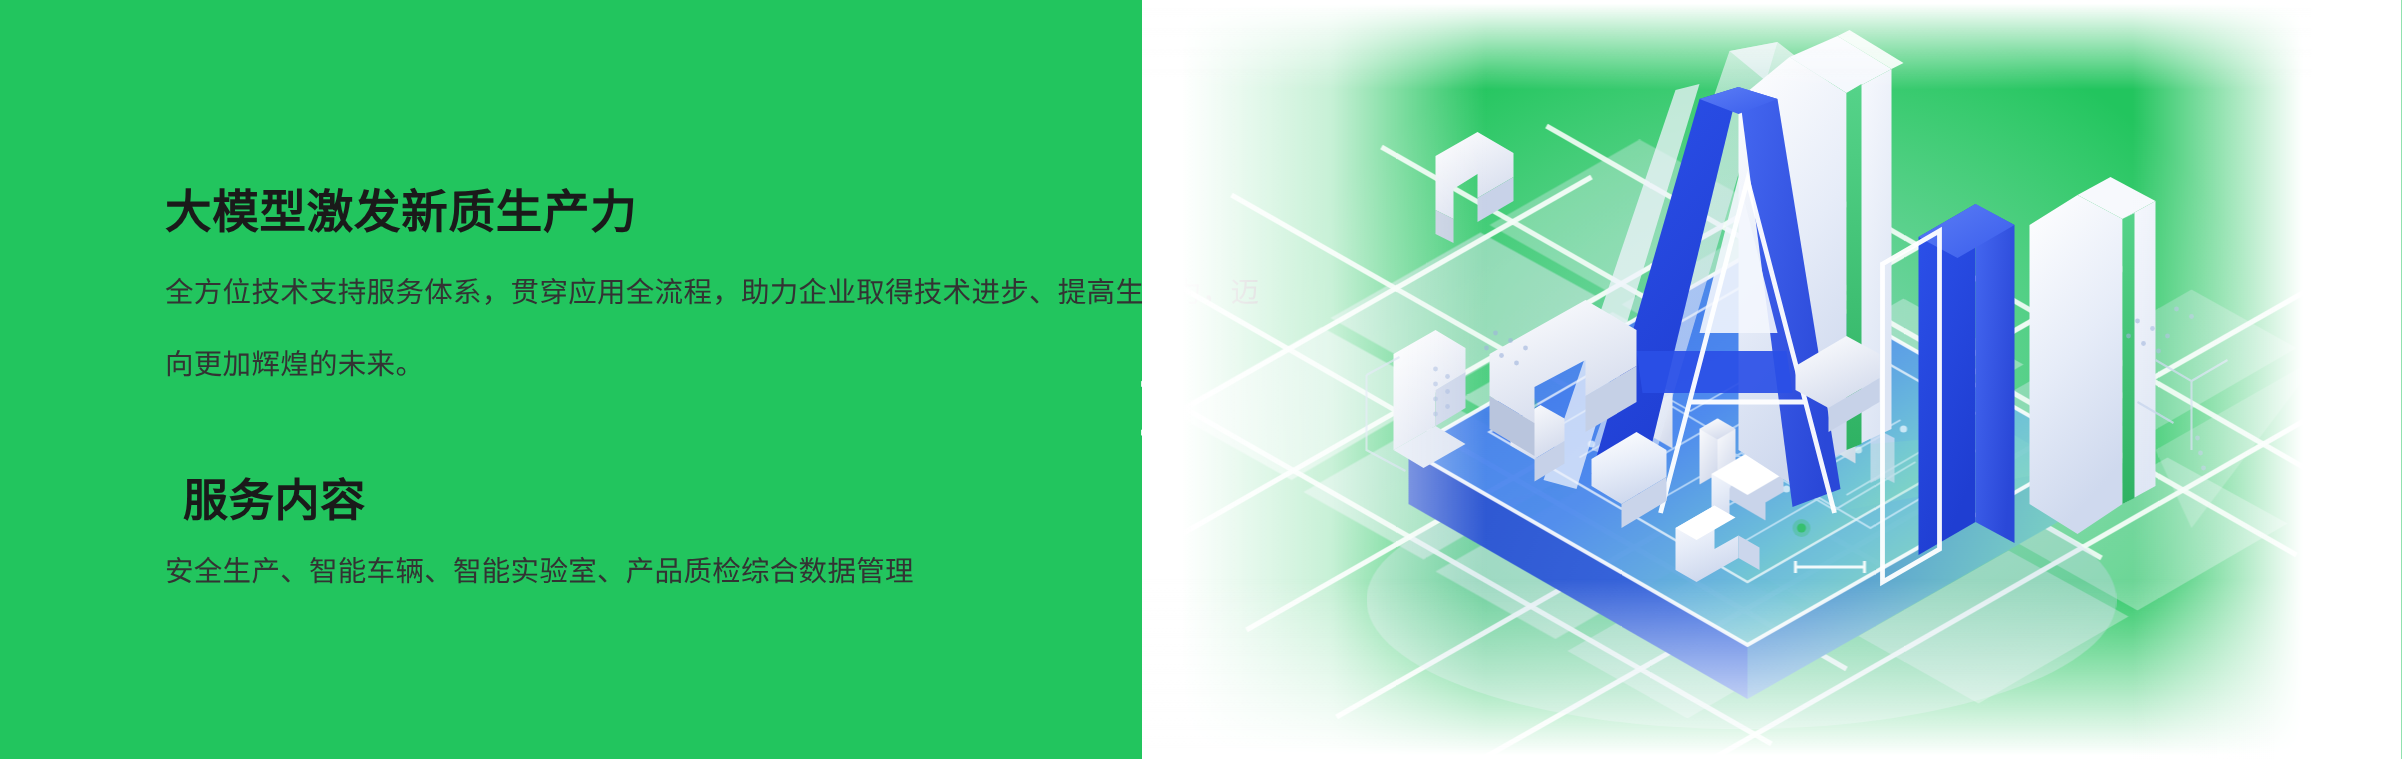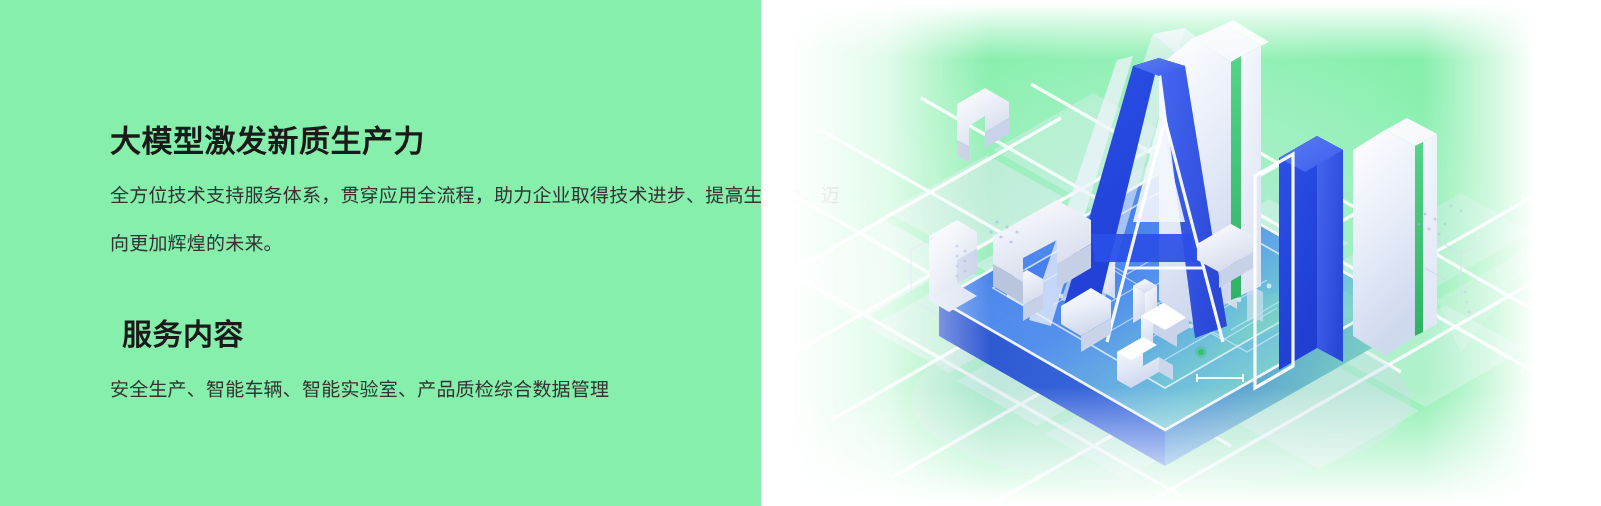--- a/index.html
+++ b/index.html
@@ -13,21 +13,21 @@
     background: #ffffff;
     font-family: "Liberation Sans", "DejaVu Sans", sans-serif;
     overflow: hidden;
     position: relative;
   }
 
   .banner {
     position: relative;
     width: 1541px;
     height: 506px;
-    background: #86efac;
+    background: #22c55e;
     overflow: hidden;
   }
 
   
   .text-col {
     position: absolute;
     left: 110px;
     top: 0;
     width: 760px;
     height: 506px;
@@ -68,21 +68,21 @@
     line-height: 40px;
     font-weight: 700;
     letter-spacing: 0.5px;
     color: #1a1a1a;
     white-space: nowrap;
   }
 
   .services {
     position: absolute;
     left: 0;
-    top: 374px;
+    top: 366px;
     margin: 0;
     font-size: 19px;
     line-height: 32px;
     font-weight: 400;
     color: #333333;
     letter-spacing: 0.2px;
     white-space: nowrap;
   }
 
   

